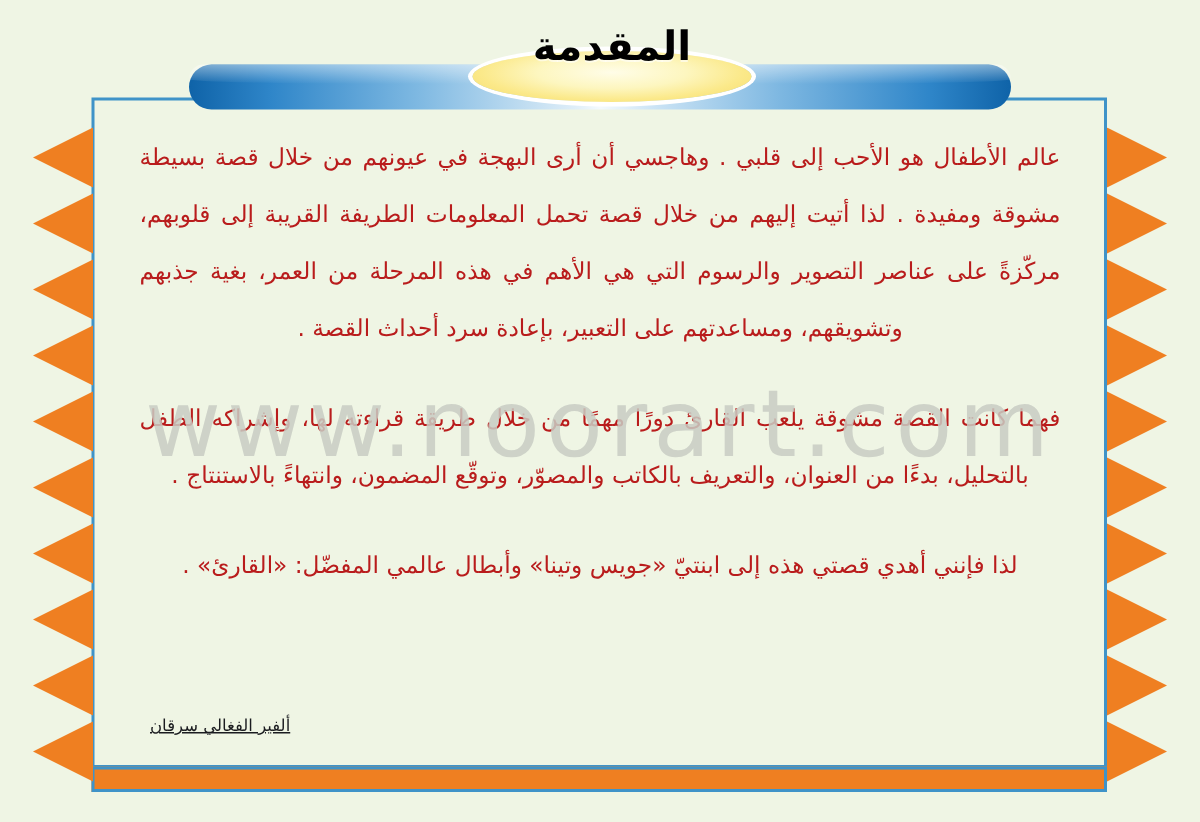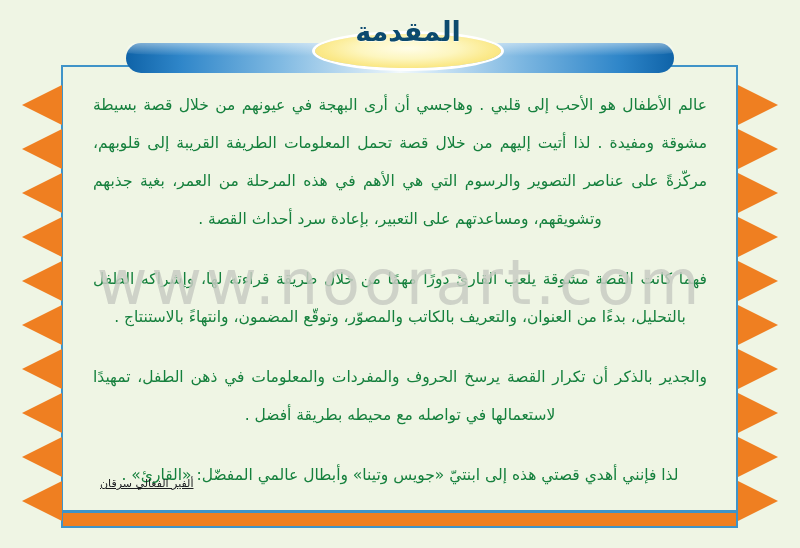--- a/index.html
+++ b/index.html
@@ -89,21 +89,21 @@
 
   .page-title {
     position: absolute;
     left: 315px;
     top: 16px;
     width: 186px;
     text-align: center;
     font-family: "DejaVu Sans", sans-serif;
     font-size: 27px;
     font-weight: bold;
-    color: #0c4a6e;
+    color: #000000;
     direction: rtl;
     z-index: 4;
     text-shadow: 0 1px 0 rgba(255,255,255,0.6);
   }
 
   
   .frame {
     position: absolute;
     left: 61px;
     top: 65px;
@@ -150,21 +150,21 @@
     direction: rtl;
     text-align: justify;
     z-index: 4;
     box-sizing: border-box;
     padding: 0 18px;
   }
   .para {
     font-family: "DejaVu Sans", sans-serif;
     font-size: 15.5px;
     line-height: 38px;
-    color: #15803d;
+    color: #b91c1c;
     margin: 0 0 22px 0;
     text-align: justify;
     text-align-last: center;
   }
   .para.p1 { margin-top: 8px; }
   .signature {
     position: absolute;
     left: 25px;
     top: 399px;
     direction: rtl;
@@ -220,18 +220,17 @@
         <polygon points="0,308 0,348 40,328"></polygon>
         <polygon points="0,352 0,392 40,372"></polygon>
         <polygon points="0,396 0,436 40,416"></polygon>
       </g>
     </svg>
   </div>
 
   <div class="content">
     <p class="para p1">عالم الأطفال هو الأحب إلى قلبي . وهاجسي أن أرى البهجة في عيونهم من خلال قصة بسيطة مشوقة ومفيدة . لذا أتيت إليهم من خلال قصة تحمل المعلومات الطريفة القريبة إلى قلوبهم، مركّزةً على عناصر التصوير والرسوم التي هي الأهم في هذه المرحلة من العمر، بغية جذبهم وتشويقهم، ومساعدتهم على التعبير، بإعادة سرد أحداث القصة .</p>
     <p class="para p2">فهما كانت القصة مشوقة يلعب القارئ دورًا مهمًا من خلال طريقة قراءته لها، وإشراكه الطفل بالتحليل، بدءًا من العنوان، والتعريف بالكاتب والمصوّر، وتوقّع المضمون، وانتهاءً بالاستنتاج .</p>
-    <p class="para p3">والجدير بالذكر أن تكرار القصة يرسخ الحروف والمفردات والمعلومات في ذهن الطفل، تمهيدًا لاستعمالها في تواصله مع محيطه بطريقة أفضل .</p>
     <p class="para p4">لذا فإنني أهدي قصتي هذه إلى ابنتيّ «جويس وتينا» وأبطال عالمي المفضّل: «القارئ» .</p>
     <div class="signature">ألفير الفغالي سرقان</div>
   </div>
 
 </div>
 
 </body></html>

